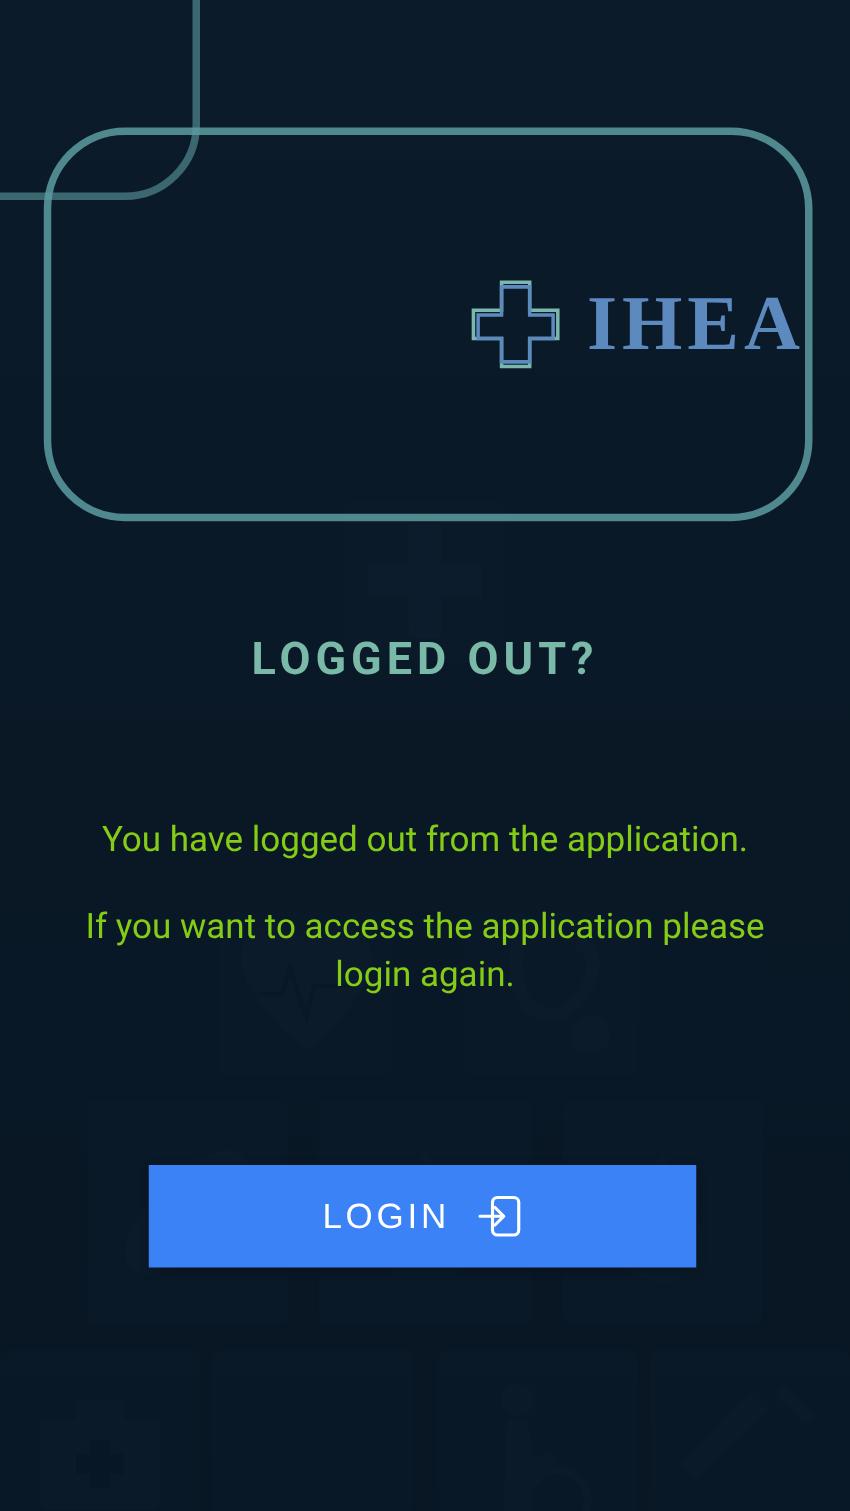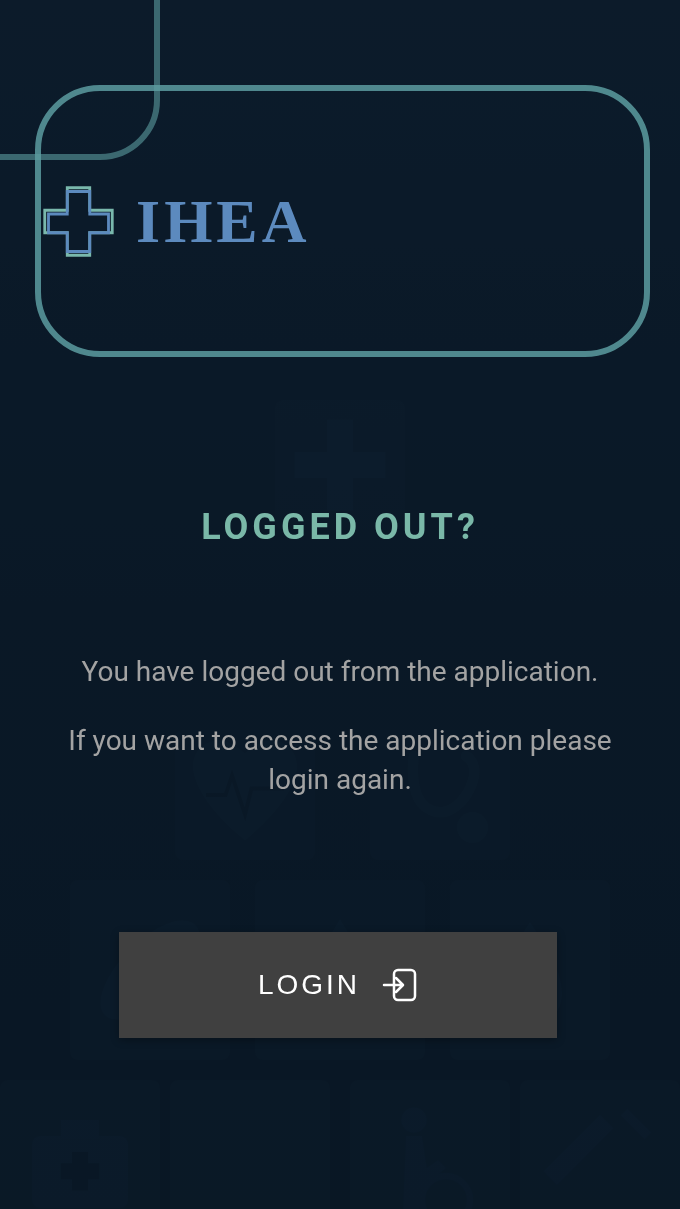--- a/index.html
+++ b/index.html
@@ -130,31 +130,31 @@
       width: 320px;
       height: 280px;
       border: 6px solid #5c9ca0;
       border-radius: 60px;
       opacity: 0.6;
       z-index: 3;
     }
     
     .logo-container {
       position: absolute;
-      top: 85px;
+      top: 102px;
       left: 35px;
       width: 615px;
-      height: 272px;
+      height: 315px;
       border: 6px solid #5c9ca0;
       border-radius: 65px;
       opacity: 0.85;
       z-index: 3;
       display: flex;
       align-items: center;
-      justify-content: flex-start;
+      justify-content: flex-end;
     }
     
     .logo {
       display: flex;
       align-items: center;
       gap: 20px;
       z-index: 5;
     }
     
     .logo-cross {
@@ -199,36 +199,36 @@
       position: absolute;
       top: 636px;
       left: 0;
       width: 100%;
       text-align: center;
       padding: 0 50px;
     }
     
     .message-line {
       font-size: 28px;
-      color: #a3a3a3;
+      color: #84cc16;
       line-height: 1.4;
       font-weight: 400;
     }
     
     .message-line2 {
       margin-top: 30px;
     }
     
     .login-button {
       position: absolute;
       top: 916px;
       left: 119px;
       width: 438px;
-      height: 106px;
-      background: #404040;
+      height: 82px;
+      background: #3b82f6;
       border: none;
       display: flex;
       align-items: center;
       justify-content: center;
       gap: 22px;
       cursor: pointer;
       box-shadow: 0 2px 8px rgba(0,0,0,0.3);
     }
     
     .login-button-text {

